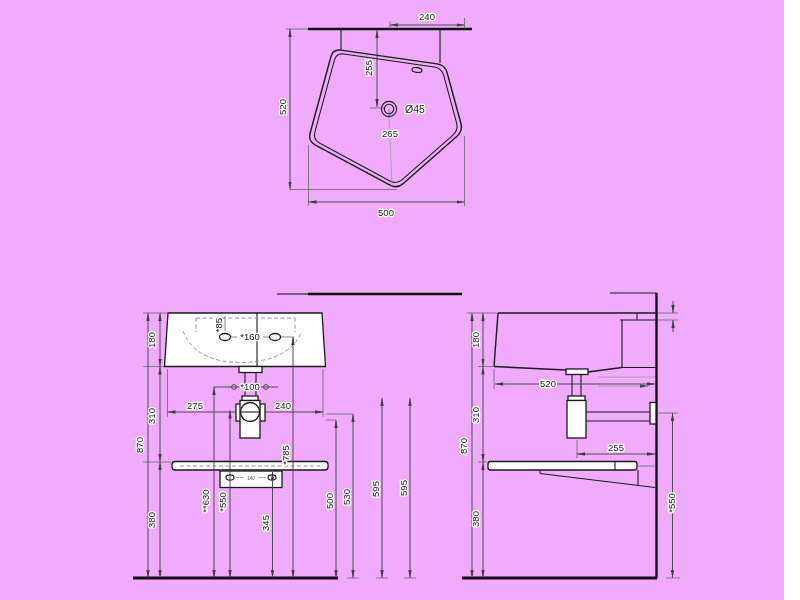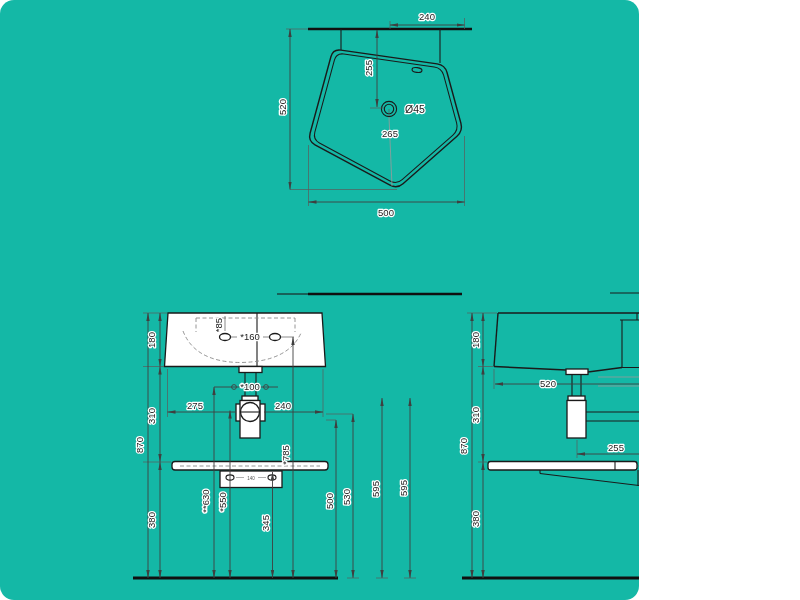--- a/index.html
+++ b/index.html
@@ -1,16 +1,16 @@
 <!DOCTYPE html>
 <html><head>
 <meta charset="utf-8">
 <style>
   html,body{margin:0;padding:0;background:#fff;}
-  #stage{width:639px;height:600px;background:#14b8a6;position:relative;overflow:hidden;border-radius:14px;}
+  #stage{width:784px;height:600px;background:#f0abfc;position:relative;overflow:hidden;}
   svg{display:block;}
   text{
     font-family:"Liberation Sans","DejaVu Sans",sans-serif;
     font-size:9.5px; fill:#222;
     paint-order:stroke; stroke:#fff; stroke-width:2.5px; stroke-linejoin:round;
   }
   .t10{font-size:10.5px;}
   .t4{font-size:4.5px; stroke-width:1.5px; fill:#555;}
   .ol{stroke:#1a1a1a;stroke-width:1.4;fill:none;stroke-linejoin:round;}
   .ol1{stroke:#1a1a1a;stroke-width:1.1;fill:none;}

